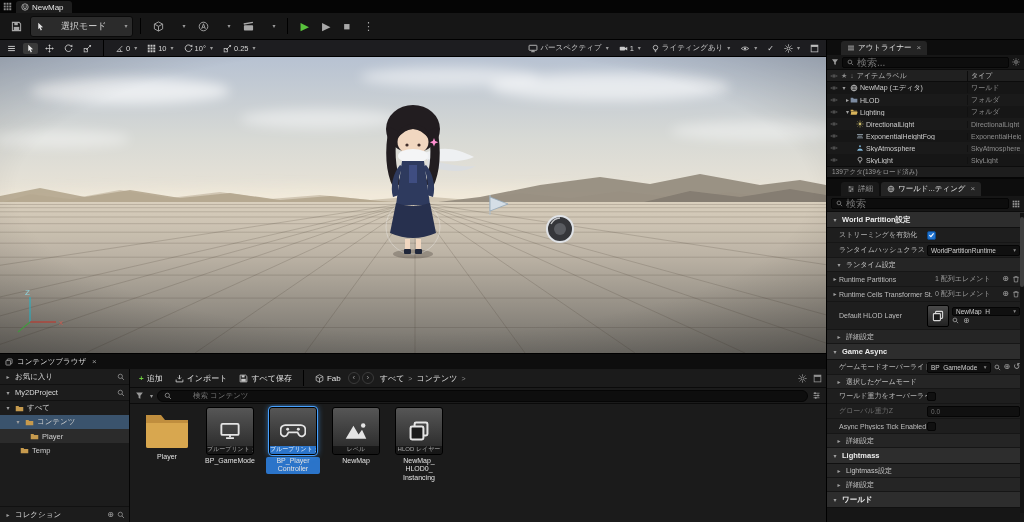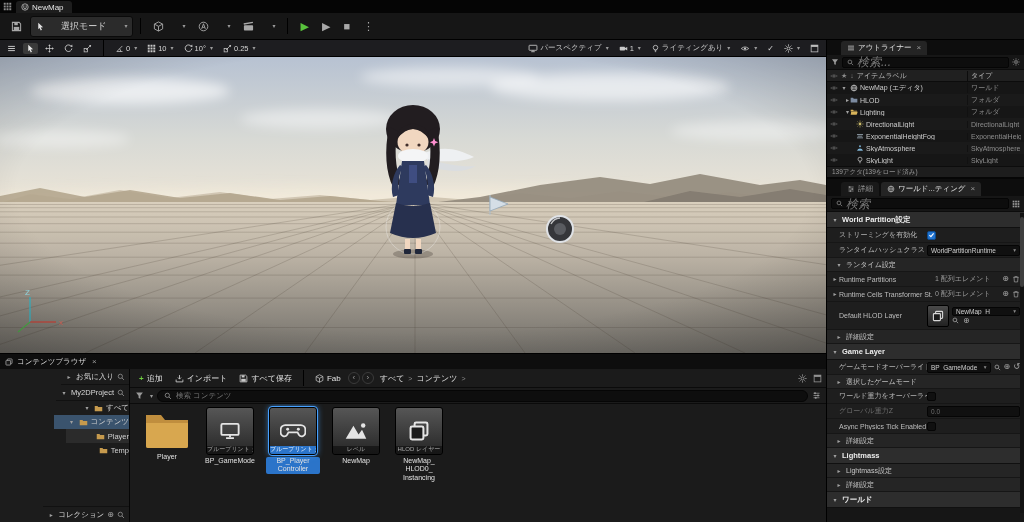--- a/index.html
+++ b/index.html
@@ -33,21 +33,21 @@
   .vpnum{color:#d6d6d6;}
 
   
   #rightpanel{position:absolute;left:826px;top:40px;width:198px;height:482px;background:#161616;border-left:1px solid #000;display:flex;flex-direction:column;}
   .paneltab-row{height:15px;background:#0d0d0d;display:flex;align-items:flex-end;gap:2px;padding-left:14px;flex:none;}
   .paneltab{background:#242424;height:14px;display:flex;align-items:center;padding:0 6px;border-radius:3px 3px 0 0;font-size:7.5px;color:#e2e2e2;gap:3px;}
   .paneltab.inactive{background:#191919;color:#9a9a9a;}
   .closex{font-size:8px;color:#9a9a9a;margin-left:2px;line-height:1;}
   .searchrow{height:15px;display:flex;align-items:center;gap:3px;padding:0 4px;background:#161616;border-bottom:1px solid #0c0c0c;flex:none;}
   .sbox{flex:1;display:flex;align-items:center;gap:3px;background:#0d0d0d;border:1px solid #050505;border-radius:2px;height:11px;padding:0 4px;min-width:0;}
-  .sbox input{background:none;border:none;outline:none;color:#bdbdbd;font-size:12px;width:100%;font-style:italic;}
+  .sbox input{background:none;border:none;outline:none;color:#bdbdbd;font-size:10px;width:100%;}
   .sbox input::placeholder{color:#777;}
 
   
   #outliner{height:139px;display:flex;flex-direction:column;border-bottom:2px solid #060606;overflow:hidden;}
   #ol-colhead{height:12px;background:#202020;display:flex;align-items:center;font-size:7px;color:#b8b8b8;border-bottom:1px solid #0c0c0c;padding:0 3px;gap:3px;flex:none;}
   .ol-typecol{width:54px;border-left:1px solid #0c0c0c;padding-left:3px;flex:none;overflow:hidden;white-space:nowrap;}
   .olrow{height:12px;display:flex;align-items:center;font-size:7px;color:#cdcdcd;padding:0 3px;gap:2px;flex:none;}
   .olrow:nth-child(odd){background:#1a1a1a;}
   .olrow .lbl{flex:1;overflow:hidden;white-space:nowrap;min-width:0;}
   .olrow .typ{width:54px;flex:none;color:#8d8d8d;overflow:hidden;white-space:nowrap;border-left:1px solid #111;padding-left:3px;}
@@ -77,34 +77,34 @@
   .asset-thumb{width:22px;height:22px;background:linear-gradient(#4a4a4a,#222);border:1px solid #000;border-radius:2px;display:flex;align-items:center;justify-content:center;flex:none;}
   .asset-col{flex:1;display:flex;flex-direction:column;gap:1px;min-width:0;}
   .asset-icons{display:flex;gap:4px;align-items:center;}
   #dscroll{position:absolute;right:0;top:34px;width:4px;height:300px;background:#121212;}
   #dscroll .thumb{position:absolute;top:4px;left:0;width:4px;height:70px;background:#3e3e3e;border-radius:2px;}
 
   
   #content{position:absolute;left:0;top:353px;width:826px;height:169px;background:#1b1b1b;border-top:1px solid #000;display:flex;flex-direction:column;}
   #cb-header{height:15px;background:#0e0e0e;display:flex;align-items:center;gap:4px;padding:0 5px;font-size:7.5px;color:#dcdcdc;flex:none;}
   #cb-body{flex:1;display:flex;min-height:0;}
-  #cb-side{width:130px;flex:none;border-right:1px solid #050505;background:#1c1c1c;display:flex;flex-direction:column;font-size:7.5px;align-items:flex-end;}
+  #cb-side{width:130px;flex:none;border-right:1px solid #050505;background:#1c1c1c;display:flex;flex-direction:column;font-size:7.5px;}
   .sb-head{height:16px;display:flex;align-items:center;gap:3px;padding:0 4px;color:#dadada;border-bottom:1px solid #111;}
   .tree-row{height:14px;display:flex;align-items:center;gap:3px;color:#cfcfcf;}
   .tree-row.selected{background:#3a536d;}
   .tree-row.subtle{background:#2b2b2b;}
   .c-folder{color:#c69a4d;}
   #cb-main{flex:1;display:flex;flex-direction:column;min-width:0;}
   #cb-toolbar{height:19px;display:flex;align-items:center;gap:2px;padding:0 4px;border-bottom:1px solid #0b0b0b;flex:none;}
   .cb-btn{display:flex;align-items:center;gap:3px;padding:2px 5px;border-radius:3px;font-size:8px;color:#e3e3e3;}
   .navcirc{width:12px;height:12px;border-radius:50%;border:1px solid #3a3a3a;display:flex;align-items:center;justify-content:center;font-size:8px;color:#9a9a9a;line-height:1;}
   .crumb{font-size:8px;color:#e0e0e0;display:flex;align-items:center;gap:4px;}
   .crumbsep{color:#8a8a8a;font-size:7px;}
   #cb-searchrow{height:16px;display:flex;align-items:center;gap:4px;padding:0 5px;border-bottom:1px solid #0b0b0b;flex:none;}
-  .pillsearch{flex:1;display:flex;align-items:center;gap:4px;background:#0e0e0e;border:1px solid #060606;border-radius:8px;height:12px;padding:0 6px;min-width:0;}
+  .pillsearch{flex:1;display:flex;align-items:center;gap:21px;background:#0e0e0e;border:1px solid #060606;border-radius:8px;height:12px;padding:0 6px;min-width:0;}
   .pillsearch input{background:none;border:none;outline:none;color:#bbb;font-size:7.5px;width:100%;}
   .pillsearch input::placeholder{color:#767676;}
   #cb-items{flex:1;display:flex;gap:9px;padding:3px 10px;overflow:hidden;align-items:flex-start;}
   .cb-item{width:54px;flex:none;display:flex;flex-direction:column;align-items:center;}
   .tile{width:48px;height:48px;border-radius:3px;border:1px solid #000;background:linear-gradient(#565656,#262626);display:flex;flex-direction:column;align-items:center;justify-content:center;position:relative;overflow:hidden;}
   .tile .ttype{position:absolute;bottom:0;left:0;right:0;font-size:6px;color:#a8a8a8;background:rgba(10,10,10,.55);text-align:center;line-height:1.3;overflow:hidden;white-space:nowrap;}
   .cb-item .iname{width:100%;text-align:center;color:#e2e2e2;font-size:7px;line-height:1.2;margin-top:2px;word-break:break-word;}
   .cb-item.selected .tile{outline:1px solid #46a0ff;box-shadow:0 0 6px rgba(70,160,255,.8);}
   .cb-item.selected .tile .ttype{background:#2b74c9;color:#eaf3ff;}
   .cb-item.selected .iname{background:#2b74c9;border-radius:2px;}
@@ -772,21 +772,21 @@
           </div>
         </div>
       </div>
       <div class="dsub">
           <span class="expander">▸</span>
           <span>詳細設定</span>
         </div>
 
       <div class="dcat">
           <span class="expander">▾</span>
-          <span>Game Layer</span>
+          <span>Game Async</span>
         </div>
       <div class="drow">
         <div class="dlabel">ゲームモードオーバーライド</div>
         <div class="dval">
           <div class="combo">
               <span class="ctext">BP_GameMode</span>
               <span class="cchev">▾</span>
             </div>
           <svg class="ic" width="7" height="7" style="color:#a8a8a8">
               <use href="#s-search"></use>

